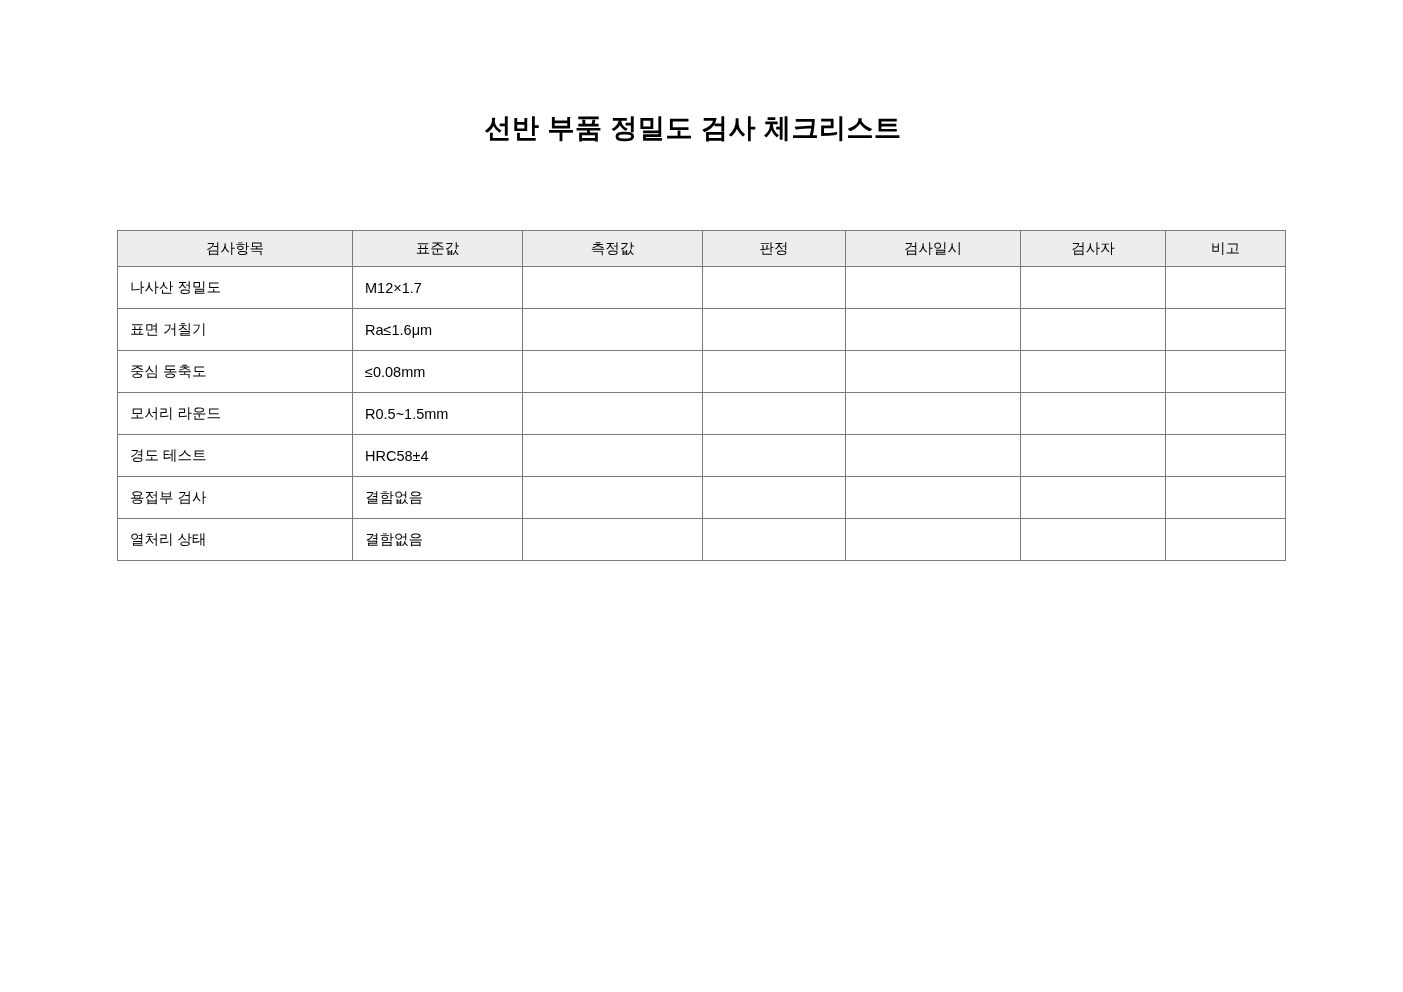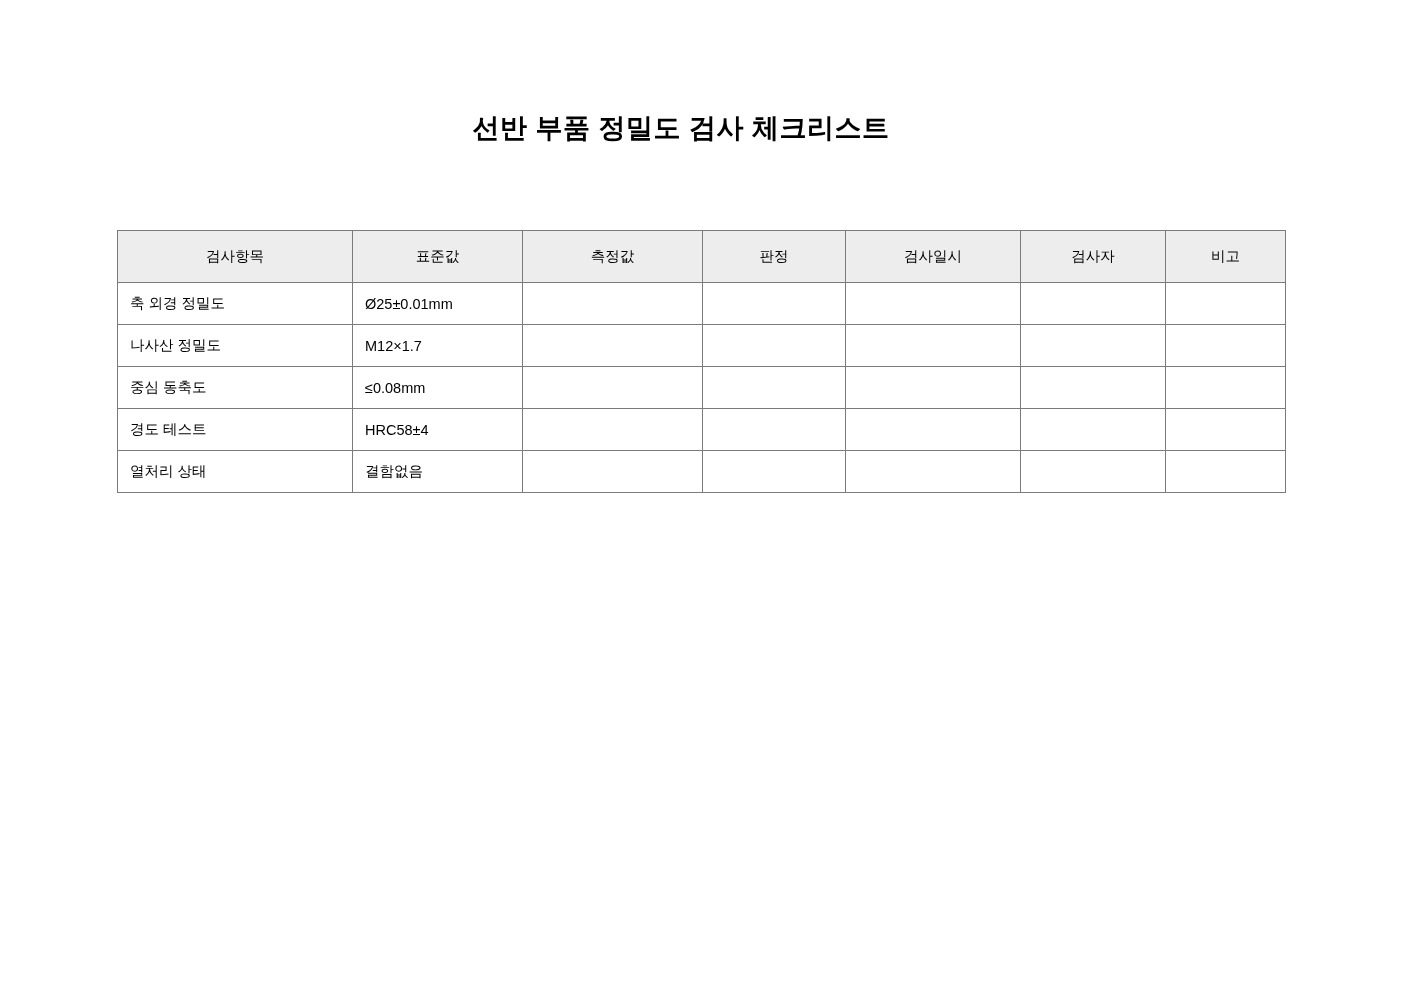--- a/index.html
+++ b/index.html
@@ -17,21 +17,21 @@
   }
   .page {
     width: 1403px;
     height: 992px;
     box-sizing: border-box;
     position: relative;
   }
   .doc-title {
     position: absolute;
     top: 110px;
-    left: 0;
+    left: 12px;
     width: 1266px;
     text-align: center;
     font-size: 27px;
     font-weight: bold;
     letter-spacing: 0.5px;
     color: #000000;
     padding-left: 48px;
   }
   .table-wrap {
     position: absolute;
@@ -51,21 +51,21 @@
     font-size: 14.5px;
     font-weight: normal;
     padding: 0 12px;
     box-sizing: border-box;
   }
   table.checklist thead th {
     background: #ededed;
     text-align: center;
     font-weight: normal;
     font-size: 14.5px;
-    height: 52px;
+    height: 36px;
   }
   table.checklist tbody td {
     background: #ffffff;
     text-align: left;
     vertical-align: middle;
   }
   td.blank-cell {
     padding: 0;
   }
   
@@ -101,49 +101,67 @@
           <th>표준값</th>
           <th>측정값</th>
           <th>판정</th>
           <th>검사일시</th>
           <th>검사자</th>
           <th>비고</th>
         </tr>
       </thead>
       <tbody>
         <tr>
-          <td>축 외경 정밀도</td>
-          <td>Ø25±0.01mm</td>
+          <td>나사산 정밀도</td>
+          <td>M12×1.7</td>
           <td class="blank-cell"></td>
           <td class="blank-cell"></td>
           <td class="blank-cell"></td>
           <td class="blank-cell"></td>
           <td class="blank-cell"></td>
         </tr>
         <tr>
-          <td>나사산 정밀도</td>
-          <td>M12×1.7</td>
+          <td>표면 거칠기</td>
+          <td>Ra≤1.6μm</td>
           <td class="blank-cell"></td>
           <td class="blank-cell"></td>
           <td class="blank-cell"></td>
           <td class="blank-cell"></td>
           <td class="blank-cell"></td>
         </tr>
         <tr>
           <td>중심 동축도</td>
           <td>≤0.08mm</td>
           <td class="blank-cell"></td>
           <td class="blank-cell"></td>
           <td class="blank-cell"></td>
           <td class="blank-cell"></td>
           <td class="blank-cell"></td>
         </tr>
         <tr>
+          <td>모서리 라운드</td>
+          <td>R0.5~1.5mm</td>
+          <td class="blank-cell"></td>
+          <td class="blank-cell"></td>
+          <td class="blank-cell"></td>
+          <td class="blank-cell"></td>
+          <td class="blank-cell"></td>
+        </tr>
+        <tr>
           <td>경도 테스트</td>
           <td>HRC58±4</td>
+          <td class="blank-cell"></td>
+          <td class="blank-cell"></td>
+          <td class="blank-cell"></td>
+          <td class="blank-cell"></td>
+          <td class="blank-cell"></td>
+        </tr>
+        <tr>
+          <td>용접부 검사</td>
+          <td>결함없음</td>
           <td class="blank-cell"></td>
           <td class="blank-cell"></td>
           <td class="blank-cell"></td>
           <td class="blank-cell"></td>
           <td class="blank-cell"></td>
         </tr>
         <tr>
           <td>열처리 상태</td>
           <td>결함없음</td>
           <td class="blank-cell"></td>

